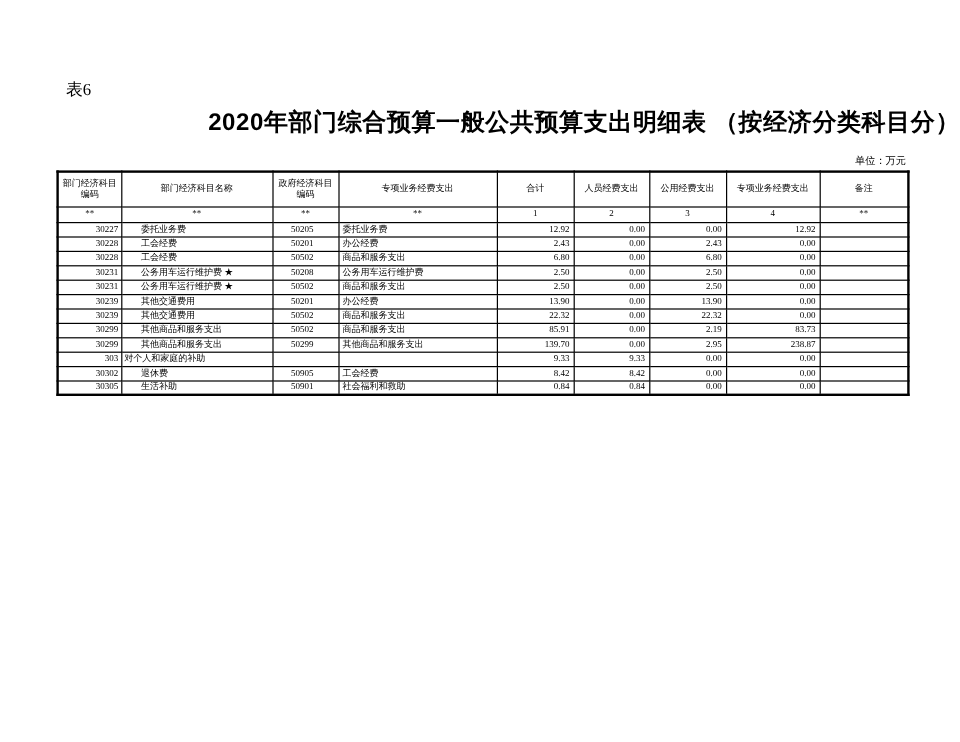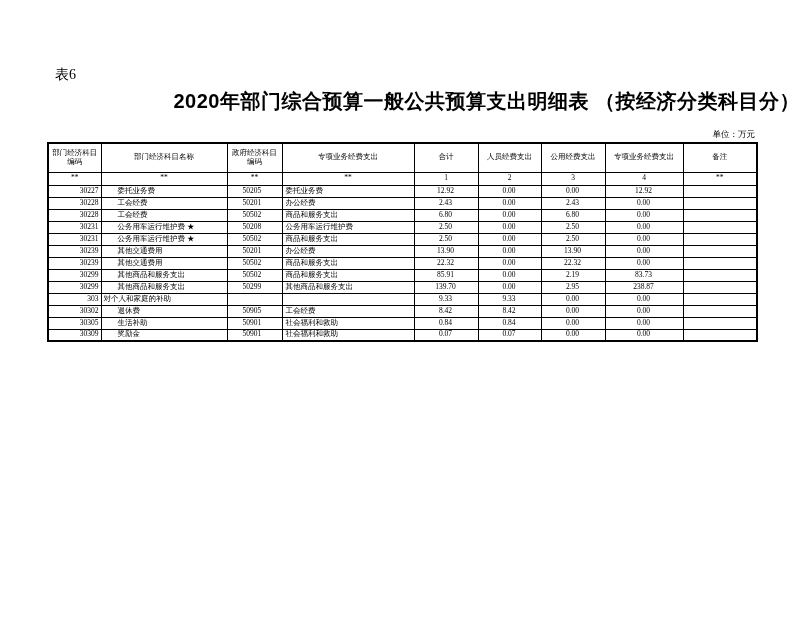--- a/index.html
+++ b/index.html
@@ -53,21 +53,21 @@
   }
   thead tr.subheader-row td {
     height: 13px;
     text-align: center;
   }
   tbody tr { height: 12px; }
   tbody td.code  { text-align: right; padding-left: 12px; }
   tbody td.gcode { text-align: left; padding-left: 15px; }
   tbody td.name  { text-align: left; padding-left: 16px; }
   tbody td.gname { text-align: left; padding-left: 3px; }
-  tbody td.num   { text-align: center; padding-right: 3px; }
+  tbody td.num   { text-align: right; padding-right: 3px; }
   tbody tr.parent-row td.code { padding-left: 2px; }
   tbody tr.parent-row td.name { padding-left: 2px; }
 </style>
 </head>
 <body>
 
 <div class="sheet-label">表6</div>
 
 <div class="page-title">2020年部门综合预算一般公共预算支出明细表 （按经济分类科目分）</div>
 
@@ -235,25 +235,14 @@
     <td class="code">30305</td>
     <td class="name">生活补助</td>
     <td class="gcode">50901</td>
     <td class="gname">社会福利和救助</td>
     <td class="num">0.84</td>
     <td class="num">0.84</td>
     <td class="num">0.00</td>
     <td class="num">0.00</td>
     <td class="remark"></td>
   </tr>
-      <tr>
-    <td class="code">30309</td>
-    <td class="name">奖励金</td>
-    <td class="gcode">50901</td>
-    <td class="gname">社会福利和救助</td>
-    <td class="num">0.07</td>
-    <td class="num">0.07</td>
-    <td class="num">0.00</td>
-    <td class="num">0.00</td>
-    <td class="remark"></td>
-  </tr>
     </tbody>
 </table>
 
 </body></html>

